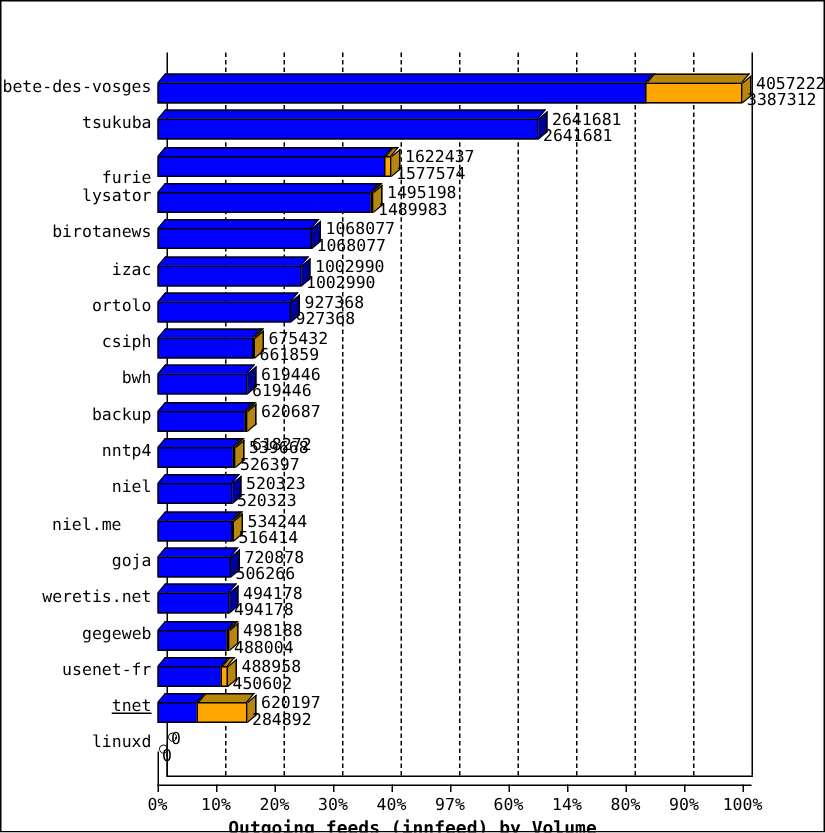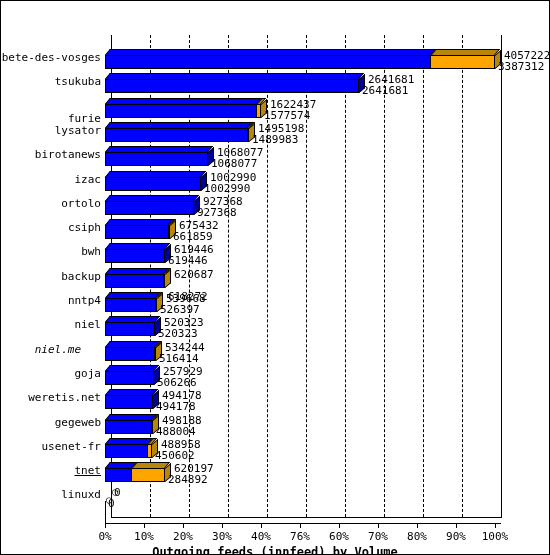--- a/index.html
+++ b/index.html
@@ -121,23 +121,23 @@
       <div class="tick" style="left: 338px; top: 489.7px;"></div>
       <div class="tick" style="left: 377px; top: 489.7px;"></div>
       <div class="tick" style="left: 416px; top: 489.7px;"></div>
       <div class="tick" style="left: 455px; top: 489.7px;"></div>
       <div class="tick" style="left: 494px; top: 489.7px;"></div>
       <div class="xtick-label" style="left: 82px; top: 496.7px; width: 44px;">0%</div>
       <div class="xtick-label" style="left: 121px; top: 496.7px; width: 44px;">10%</div>
       <div class="xtick-label" style="left: 160px; top: 496.7px; width: 44px;">20%</div>
       <div class="xtick-label" style="left: 199px; top: 496.7px; width: 44px;">30%</div>
       <div class="xtick-label" style="left: 238px; top: 496.7px; width: 44px;">40%</div>
-      <div class="xtick-label" style="left: 277px; top: 496.7px; width: 44px;">76%</div>
+      <div class="xtick-label" style="left: 277px; top: 496.7px; width: 44px;">97%</div>
       <div class="xtick-label" style="left: 316px; top: 496.7px; width: 44px;">60%</div>
-      <div class="xtick-label" style="left: 355px; top: 496.7px; width: 44px;">70%</div>
+      <div class="xtick-label" style="left: 355px; top: 496.7px; width: 44px;">14%</div>
       <div class="xtick-label" style="left: 394px; top: 496.7px; width: 44px;">80%</div>
       <div class="xtick-label" style="left: 433px; top: 496.7px; width: 44px;">90%</div>
       <div class="xtick-label" style="left: 472px; top: 496.7px; width: 44px;">100%</div>
       <div id="xtitle" style="top: 511.7px;">Outgoing feeds (innfeed) by Volume</div>
       <div class="cat-label" style="top: 19px; right: 448px;">bete-des-vosges</div>
       <div class="bar-wrap" style="left: 104px; top: 22px; width: 398px; height: 20px;">
         <div class="seg-top" style="left: 0px; top: -6px; width: 326px; background: rgb(0, 0, 255);"></div>
         <div class="seg-top" style="left: 326px; top: -6px; width: 64px; background: rgb(184, 134, 11);"></div>
         <div class="seg-side" style="left: 390px; top: 0px; background: rgb(184, 134, 11);"></div>
         <div class="seg" style="left: 0px; width: 326px; background: rgb(0, 0, 255);"></div>
@@ -236,37 +236,37 @@
       <div class="val" style="left: 165px; top: 260px;">539668</div>
       <div class="val" style="left: 159px; top: 271px;">526397</div>
       <div class="cat-label" style="top: 286.3px; right: 448px;">niel</div>
       <div class="bar-wrap" style="left: 104px; top: 289.3px; width: 58px; height: 20px;">
         <div class="seg-top" style="left: 0px; top: -6px; width: 50px; background: rgb(0, 0, 255);"></div>
         <div class="seg-side" style="left: 50px; top: 0px; background: rgb(0, 0, 153);"></div>
         <div class="seg" style="left: 0px; width: 50px; background: rgb(0, 0, 255);"></div>
       </div>
       <div class="val" style="left: 163px; top: 284.3px;">520323</div>
       <div class="val" style="left: 157px; top: 295.3px;">520323</div>
-      <div class="cat-label" style="top: 310.6px; right: 468px; font-style: italic;">niel.me</div>
+      <div class="cat-label" style="top: 310.6px; right: 468px;">niel.me</div>
       <div class="bar-wrap" style="left: 104px; top: 313.6px; width: 59px; height: 20px;">
         <div class="seg-top" style="left: 0px; top: -6px; width: 50px; background: rgb(0, 0, 255);"></div>
         <div class="seg-top" style="left: 50px; top: -6px; width: 1px; background: rgb(184, 134, 11);"></div>
         <div class="seg-side" style="left: 51px; top: 0px; background: rgb(184, 134, 11);"></div>
         <div class="seg" style="left: 0px; width: 50px; background: rgb(0, 0, 255);"></div>
         <div class="seg" style="left: 49px; width: 2px; background: rgb(255, 165, 0);"></div>
       </div>
       <div class="val" style="left: 164px; top: 308.6px;">534244</div>
       <div class="val" style="left: 158px; top: 319.6px;">516414</div>
       <div class="cat-label" style="top: 334.9px; right: 448px;">goja</div>
       <div class="bar-wrap" style="left: 104px; top: 337.9px; width: 57px; height: 20px;">
         <div class="seg-top" style="left: 0px; top: -6px; width: 49px; background: rgb(0, 0, 255);"></div>
         <div class="seg-side" style="left: 49px; top: 0px; background: rgb(0, 0, 153);"></div>
         <div class="seg" style="left: 0px; width: 49px; background: rgb(0, 0, 255);"></div>
       </div>
-      <div class="val" style="left: 162px; top: 332.9px;">257929</div>
+      <div class="val" style="left: 162px; top: 332.9px;">720878</div>
       <div class="val" style="left: 156px; top: 343.9px;">506266</div>
       <div class="cat-label" style="top: 359.2px; right: 448px;">weretis.net</div>
       <div class="bar-wrap" style="left: 104px; top: 362.2px; width: 56px; height: 20px;">
         <div class="seg-top" style="left: 0px; top: -6px; width: 48px; background: rgb(0, 0, 255);"></div>
         <div class="seg-side" style="left: 48px; top: 0px; background: rgb(0, 0, 153);"></div>
         <div class="seg" style="left: 0px; width: 48px; background: rgb(0, 0, 255);"></div>
       </div>
       <div class="val" style="left: 161px; top: 357.2px;">494178</div>
       <div class="val" style="left: 155px; top: 368.2px;">494178</div>
       <div class="cat-label" style="top: 383.5px; right: 448px;">gegeweb</div>

